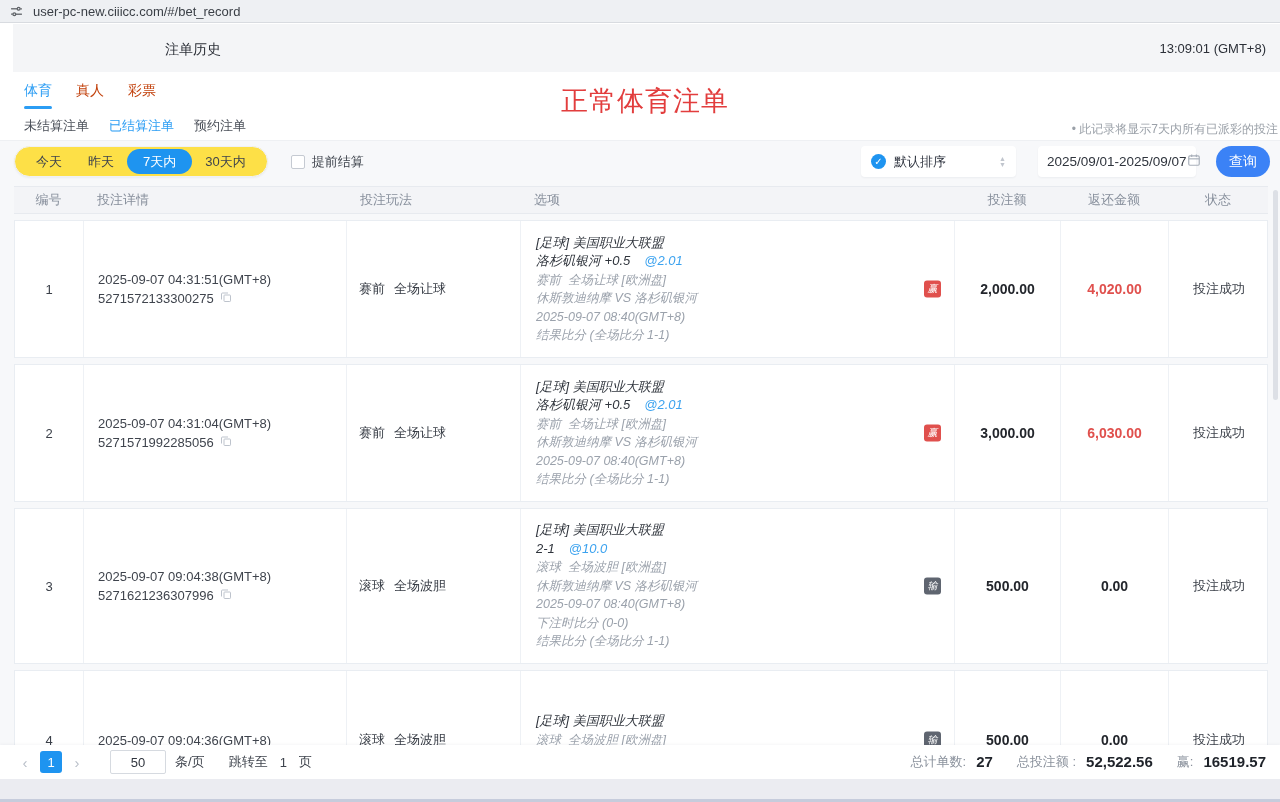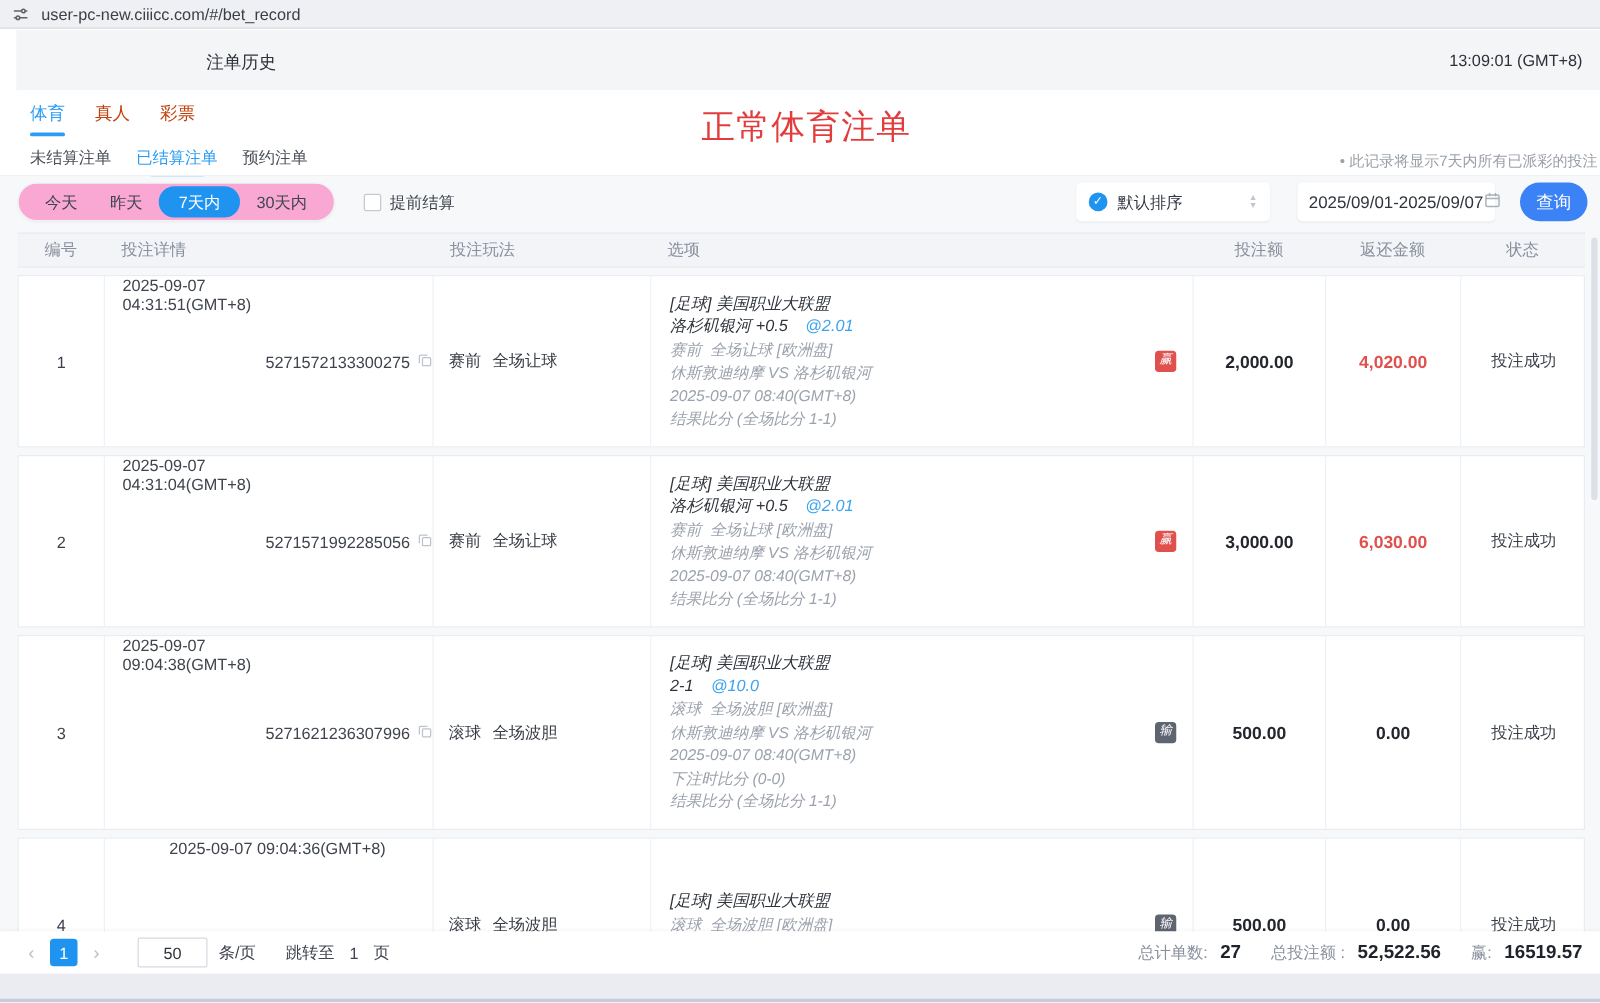--- a/index.html
+++ b/index.html
@@ -26,21 +26,21 @@
   .sub-tabs{position:absolute;top:45px;left:24px;display:flex;gap:20px;font-size:13px;}
   .sub-tab{position:relative;color:#4a4f58;padding-bottom:9px;}
   .sub-tab.active{color:#2b9df4;}
   .sub-tab .tab-underline{display:none;}
   .sub-tab.active .tab-underline{display:block;position:absolute;bottom:0;left:50%;transform:translateX(-50%);width:44px;height:3px;border-radius:2px;background:#2b9df4;}
   .note{position:absolute;top:49px;right:2px;font-size:12px;color:#9aa0a8;white-space:nowrap;}
 
   
   .content{position:absolute;top:141px;left:0;right:0;height:638px;background:#f7f8fa;overflow:hidden;}
   .filter-row{position:absolute;top:5px;left:14px;right:10px;height:31px;display:flex;align-items:center;}
-  .quick-group{display:flex;align-items:center;background:#f9a8d4;border:1px solid #f0f1f4;border-radius:17px;height:31px;padding:0 8px;box-shadow:0 1px 2px rgba(20,30,60,.05);box-sizing:border-box;}
+  .quick-group{display:flex;align-items:center;background:#fde047;border:1px solid #f0f1f4;border-radius:17px;height:31px;padding:0 8px;box-shadow:0 1px 2px rgba(20,30,60,.05);box-sizing:border-box;}
   .quick-item{padding:0 13px;font-size:13px;color:#3f444d;line-height:29px;cursor:default;white-space:nowrap;}
   .quick-item.active{background:#1e94f0;color:#fff;border-radius:13px;line-height:25px;padding:0 16px;}
   .cb-wrap{margin-left:23px;display:flex;align-items:center;gap:7px;font-size:13px;color:#3f444d;}
   .cb-box{width:14px;height:14px;background:#fff;border:1px solid #c5cad2;border-radius:2px;box-sizing:border-box;}
   .sort-select{margin-left:auto;width:155px;height:31px;background:#fff;border-radius:4px;box-shadow:0 1px 2px rgba(20,30,60,.05);display:flex;align-items:center;gap:8px;padding:0 10px;font-size:13px;color:#323742;box-sizing:border-box;}
   .check-circle{width:15px;height:15px;border-radius:50%;background:#1e94f0;color:#fff;font-size:10px;line-height:15px;text-align:center;flex:none;}
   .sort-arrows{margin-left:auto;display:flex;flex-direction:column;color:#c0c5cd;font-size:7px;line-height:6px;}
   .date-box{margin-left:22px;width:158px;height:31px;background:#fff;border-radius:4px;box-shadow:0 1px 2px rgba(20,30,60,.05);display:flex;align-items:center;justify-content:space-between;padding:0 9px;font-size:13.5px;color:#2f343d;box-sizing:border-box;white-space:nowrap;}
   .search-btn{margin-left:20px;width:54px;height:31px;background:#3b82f6;border:none;border-radius:16px;color:#fff;font-size:14px;font-family:inherit;cursor:pointer;}
 
@@ -48,21 +48,21 @@
   .bet-table{position:absolute;top:45px;left:14px;width:1254px;}
   .thead,.trow{display:grid;grid-template-columns:69px 263px 174px 434px 106px 108px 100px;box-sizing:border-box;}
   .thead{height:28px;background:#f3f4f7;border-top:1px solid #e7eaef;border-bottom:1px solid #e7eaef;align-items:center;font-size:13px;color:#878f9c;}
   .th{padding-left:14px;}
   .th.center{padding-left:0;text-align:center;}
   .trow{background:#fff;border:1px solid #e9edf2;margin-top:6px;}
   .r1{height:138px;} .r2{height:138px;} .r3{height:156px;} .r4{height:140px;}
   .td{border-right:1px solid #eef1f5;box-sizing:border-box;min-width:0;}
   .td:last-child{border-right:none;}
   .c-no{display:flex;align-items:center;justify-content:center;font-size:13px;color:#3a3f48;}
-  .c-detail{display:flex;flex-direction:row;justify-content:center;gap:4px;padding-left:14px;font-size:13px;color:#3f444d;}
+  .c-detail{display:flex;flex-direction:column;justify-content:center;gap:4px;padding-left:14px;font-size:13px;color:#3f444d;}
   .bet-id{display:flex;align-items:center;gap:6px;}
   .c-play{display:flex;align-items:center;gap:9px;padding-left:12px;font-size:13px;color:#363b44;}
   .c-option{position:relative;display:flex;flex-direction:column;justify-content:center;padding:8px 88px 8px 15px;font-size:12.5px;line-height:18.5px;color:#9ba2ac;white-space:pre;font-style:italic;}
   .opt-league,.opt-pickline{color:#2f343c;font-size:13px;}
   .opt-odds{color:#3ba2ef;margin-left:14px;}
   .opt-line:empty{display:none;}
   .badge{position:absolute;right:13px;top:50%;transform:translateY(-50%);width:17px;height:17px;border-radius:3px;color:#fff;font-size:10px;display:flex;align-items:center;justify-content:center;}
   .badge.win{background:#e0504d;}
   .badge.lose{background:#5f6570;}
   .c-stake,.c-payout{display:flex;align-items:center;justify-content:center;font-weight:bold;font-size:14px;color:#23262c;}

